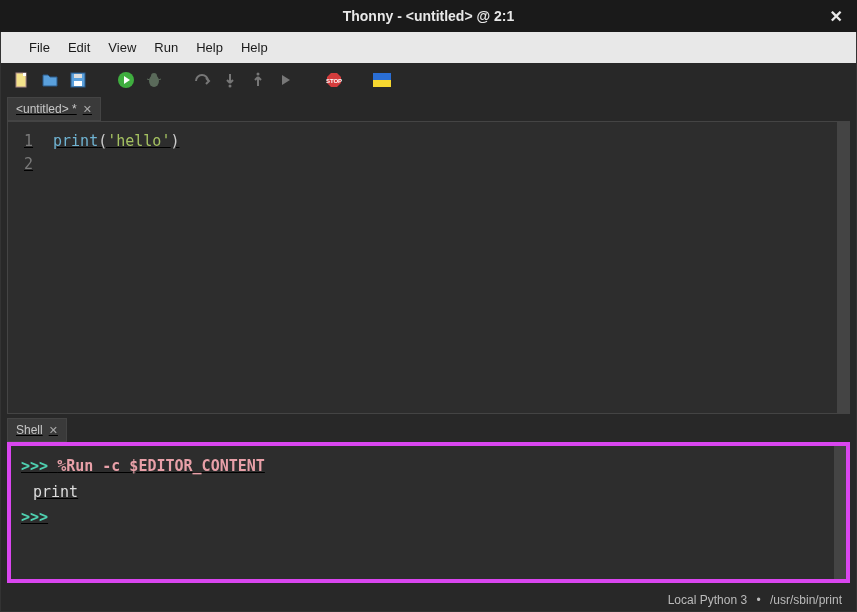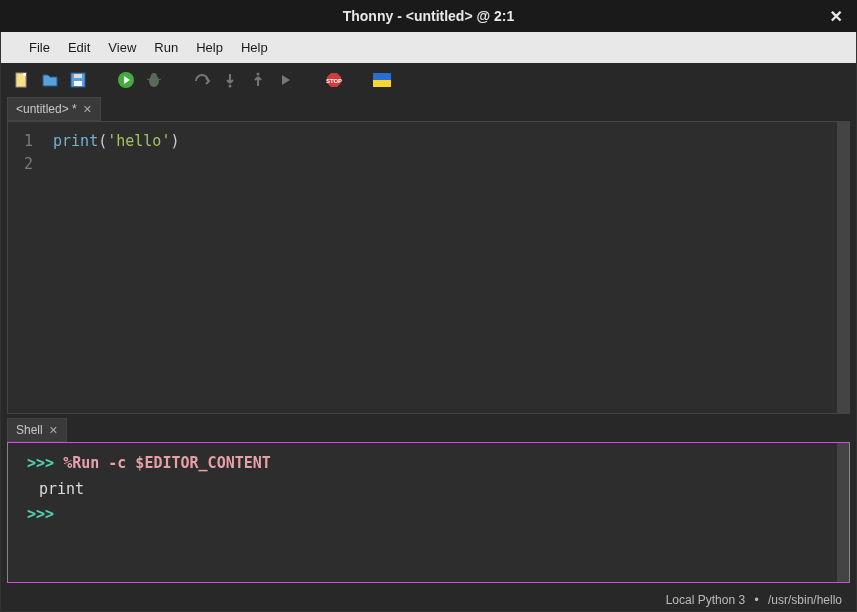--- a/index.html
+++ b/index.html
@@ -69,20 +69,21 @@
   justify-content: center;
   cursor: pointer;
 }
 .content-area {
   flex: 1;
   background: #282828;
   display: flex;
   flex-direction: column;
   padding: 0 6px 6px 6px;
   gap: 4px;
+  text-decoration: underline;
 }
 .editor-panel {
   flex: 1;
   display: flex;
   flex-direction: column;
   min-height: 0;
 }
 .tabbar {
   display: flex;
   background: #282828;
@@ -138,22 +139,22 @@
 .code .fn { color: #6fb3d2; }
 .code .str { color: #a5c261; }
 .shell-panel {
   height: 165px;
   display: flex;
   flex-direction: column;
 }
 .shell-body {
   flex: 1;
   background: #2d2d2d;
-  border: 1px solid #d946ef;
-  padding: 8px 19px;
+  border: 4px solid #d946ef;
+  padding: 8px 10px;
   font-family: "DejaVu Sans Mono", Consolas, monospace;
   font-size: 15px;
   line-height: 1.7;
   color: #ccc;
   position: relative;
 }
 .shell-body::after {
   content: "";
   position: absolute;
   right: 0;
@@ -303,16 +304,16 @@
           <span class="prompt">&gt;&gt;&gt;</span>
         </div>
       </div>
     </div>
 
   </div>
 
   <div class="statusbar">
     <span>Local Python 3</span>
     <span class="dot">•</span>
-    <span>/usr/sbin/hello</span>
+    <span>/usr/sbin/print</span>
   </div>
 
 </div>
 
 </body></html>

